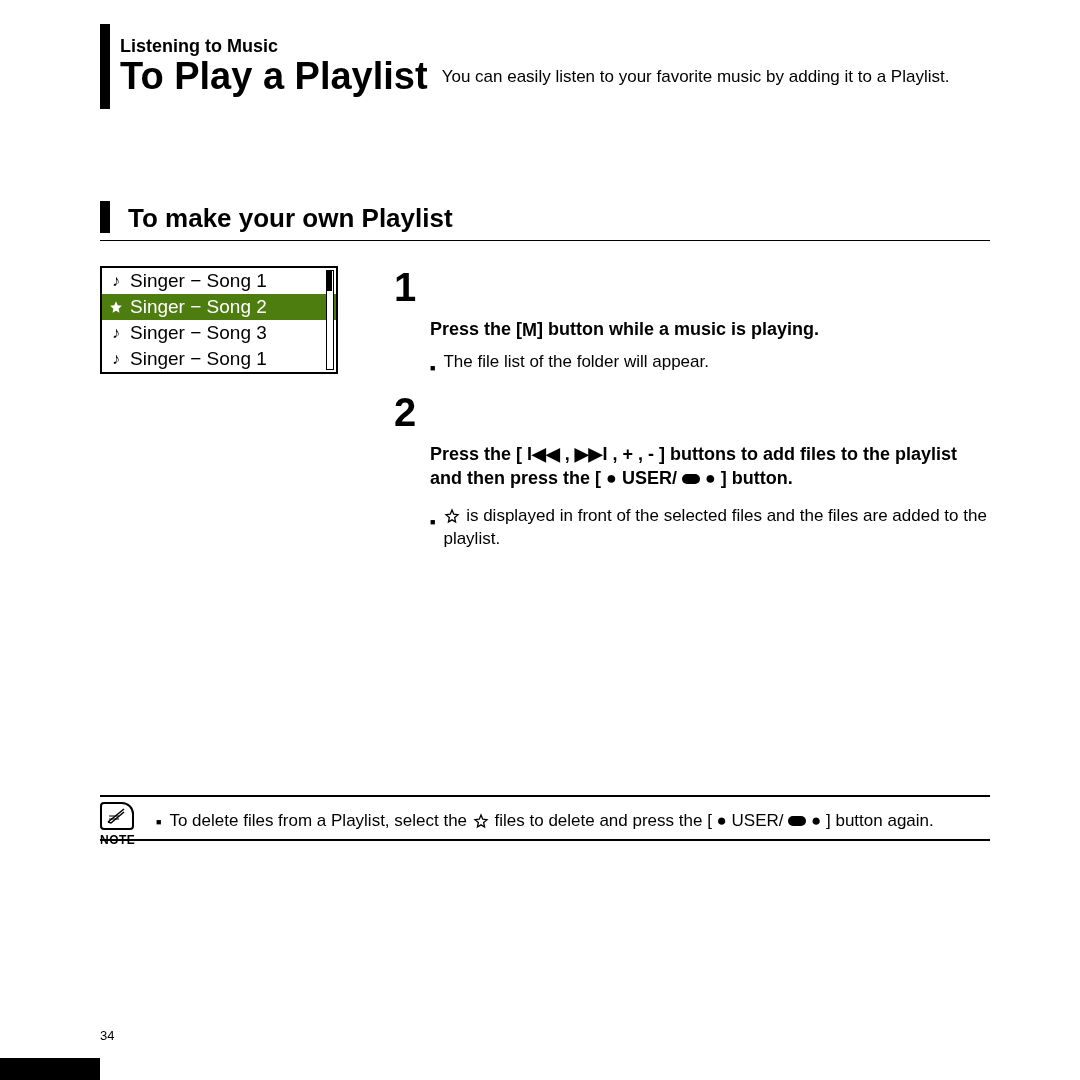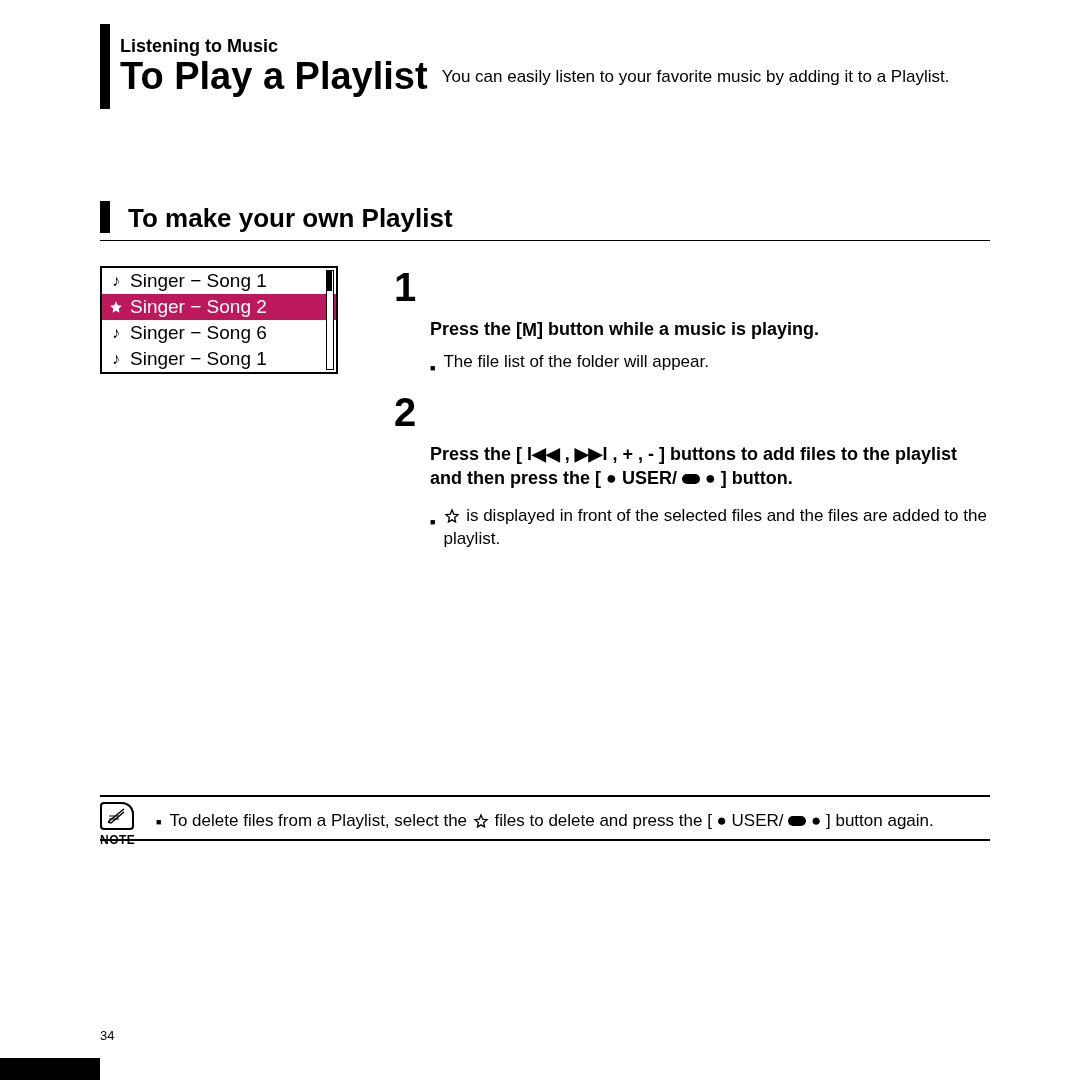--- a/index.html
+++ b/index.html
@@ -93,21 +93,21 @@
   .screen-row {
     display: flex;
     align-items: center;
     padding: 2px 6px;
     font-size: 19px;
     font-weight: 500;
     color: #000;
     gap: 6px;
   }
   .screen-row.selected {
-    background: #be185d;
+    background: #4d7c0f;
     color: #fff;
   }
   .screen-icon { width: 16px; display: inline-flex; justify-content: center; font-size: 16px; }
   .screen .scrollbar {
     position: absolute;
     right: 2px;
     top: 2px;
     bottom: 2px;
     width: 8px;
     border: 1px solid #000;
@@ -262,21 +262,21 @@
       <div class="screen-row selected">
         <span class="screen-icon">
           <svg width="14" height="14" viewBox="0 0 24 24">
             <path fill="currentColor" d="M12 2l2.9 6.9L22 10l-5.5 4.8L18 22l-6-3.5L6 22l1.5-7.2L2 10l7.1-1.1z"></path>
           </svg>
         </span>
         <span>Singer − Song 2</span>
       </div>
       <div class="screen-row">
         <span class="screen-icon">♪</span>
-        <span>Singer − Song 6</span>
+        <span>Singer − Song 3</span>
       </div>
       <div class="screen-row">
         <span class="screen-icon">♪</span>
         <span>Singer − Song 1</span>
       </div>
     </div>
 
   <div class="step" style="top:273px">
     <div class="step-num">1</div>
     <div class="step-body">

